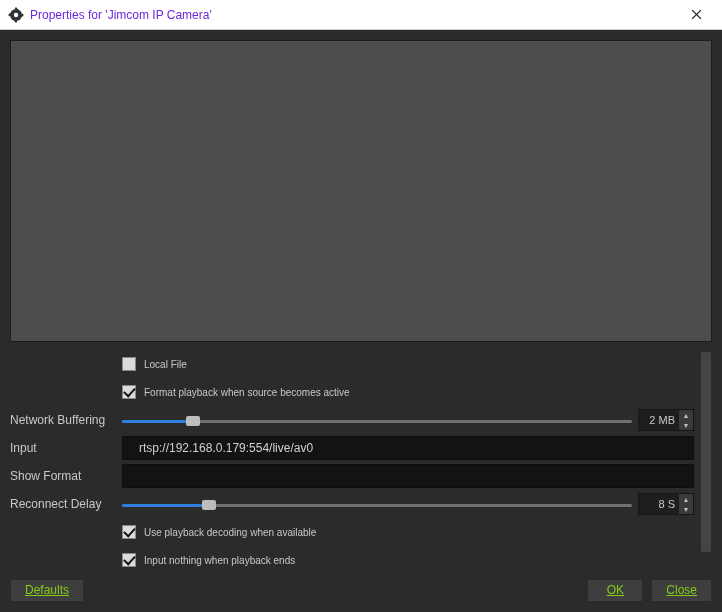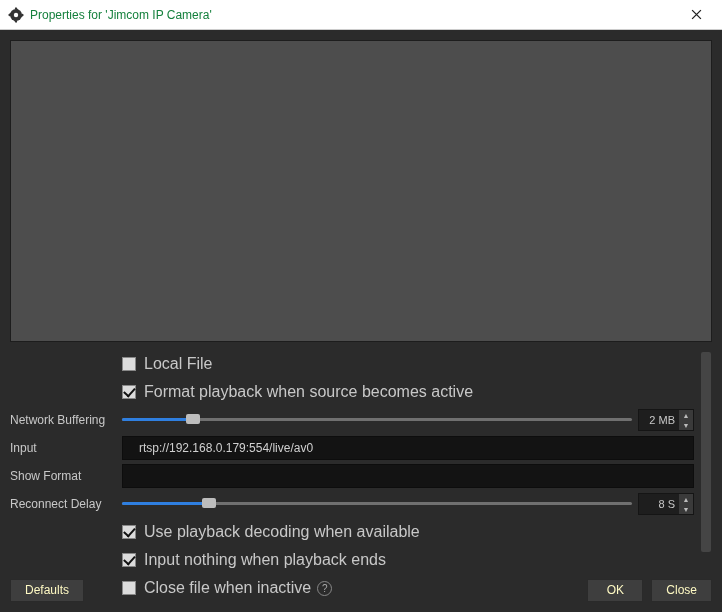--- a/index.html
+++ b/index.html
@@ -1,55 +1,55 @@
 <!DOCTYPE html>
 <html><head>
 <meta charset="utf-8">
 <style>
   * { box-sizing: border-box; margin: 0; padding: 0; }
   body { width: 722px; height: 612px; font-family: Arial, sans-serif; font-size: 12px; background: #2b2b2b; overflow: hidden; }
   .titlebar { height: 30px; background: #ffffff; display: flex; align-items: center; padding: 0 6px 0 8px; border-bottom: 1px solid #ccc; }
   .titlebar .app-icon { width: 16px; height: 16px; margin-right: 6px; display: flex; align-items: center; justify-content: center; }
-  .titlebar .title { color: #15803d; font-size: 12px; flex: 1; }
+  .titlebar .title { color: #6d28d9; font-size: 12px; flex: 1; }
   .titlebar .close { width: 40px; height: 30px; display: flex; align-items: center; justify-content: center; color: #222; cursor: pointer; }
   .titlebar .close svg { width: 11px; height: 11px; }
 
   .dlg { background: #2b2b2b; width: 722px; height: 582px; padding: 10px 10px 8px 10px; display: flex; flex-direction: column; }
   .preview { background: #4d4d4d; border: 1px solid #1d1d1d; height: 302px; margin-bottom: 10px; }
 
   .props { flex: 1; position: relative; }
   .props-inner { position: absolute; left: 0; right: 18px; top: 0; bottom: 0; }
   .scrollbar-track { position: absolute; right: 0; top: 0; bottom: 0; width: 12px; background: #2b2b2b; }
   .scrollbar-thumb { position: absolute; top: 0; width: 10px; left: 1px; height: 200px; background: #454545; border-radius: 2px; }
 
   .row { display: flex; align-items: center; min-height: 24px; margin-bottom: 4px; }
   .lbl { width: 112px; text-align: left; padding-right: 8px; color: #c8c8c8; font-size: 12px; }
   .cell { flex: 1; display: flex; align-items: center; }
 
   .chk { width: 14px; height: 14px; border: 1px solid #888; background: #dcdcdc; margin-right: 8px; display: inline-flex; align-items: center; justify-content: center; cursor: pointer; }
   .chk.checked::after { content: ""; width: 9px; height: 5px; border-left: 2px solid #111; border-bottom: 2px solid #111; transform: rotate(-48deg) translate(1px,-1px); }
-  .chk-label { color: #c8c8c8; font-size: 16px; cursor: pointer; }
+  .chk-label { color: #c8c8c8; font-size: 10px; cursor: pointer; }
 
-  .slider-wrap { flex: 1; display: flex; align-items: flex-start; gap: 6px; }
+  .slider-wrap { flex: 1; display: flex; align-items: flex-end; gap: 6px; }
   .slider { flex: 1; height: 20px; position: relative; }
   .slider .track { position: absolute; top: 9px; left: 0; right: 0; height: 3px; background: #707070; border-radius: 2px; }
   .slider .fill { position: absolute; top: 9px; left: 0; height: 3px; background: #2f7fe0; border-radius: 2px; }
   .slider .thumb { position: absolute; top: 5px; width: 14px; height: 10px; background: #bdbdbd; border-radius: 2px; }
 
   .spin { width: 56px; height: 22px; background: #1e1e1e; border: 1px solid #151515; display: flex; align-items: stretch; }
   .spin .val { flex: 1; color: #c8c8c8; font-size: 11px; display: flex; align-items: center; justify-content: flex-end; padding-right: 4px; }
   .spin .arrows { width: 14px; display: flex; flex-direction: column; background: #3a3a3a; }
   .spin .arrows div { flex: 1; display: flex; align-items: center; justify-content: center; color: #bbb; font-size: 7px; cursor: pointer; }
 
   .txtinput { flex: 1; height: 24px; background: #131313; border: 1px solid #0d0d0d; color: #d0d0d0; padding: 0 16px; font-size: 12px; outline: none; }
 
   .help-icon { width: 15px; height: 15px; margin-left: 6px; border: 1px solid #888; border-radius: 50%; display: inline-flex; align-items: center; justify-content: center; color: #aaa; font-size: 10px; cursor: pointer; }
 
   .footer { height: 28px; display: flex; align-items: center; margin-top: 6px; }
-  .btn { height: 23px; background: #3e3e3e; border: 1px solid #2a2a2a; color: #fef9c3; font-size: 12px; padding: 0 14px; cursor: pointer; display: inline-flex; align-items: center; justify-content: center; min-width: 56px; }
+  .btn { height: 23px; background: #3e3e3e; border: 1px solid #2a2a2a; color: #84cc16; font-size: 12px; padding: 0 14px; cursor: pointer; display: inline-flex; align-items: center; justify-content: center; min-width: 56px; text-decoration: underline; }
   .spacer { flex: 1; }
 </style>
 </head>
 <body>
 
 <div class="titlebar">
   <span class="app-icon">
     <svg viewBox="0 0 16 16">
         <circle cx="8" cy="8" r="6" fill="#343434"></circle>
         <circle cx="8" cy="8" r="2.2" fill="#fff"></circle>
@@ -145,28 +145,20 @@
       </div>
 
       <div class="row">
         <div class="lbl"></div>
         <div class="cell">
           <span class="chk checked"></span>
           <span class="chk-label">Input nothing when playback ends</span>
         </div>
       </div>
 
-      <div class="row">
-        <div class="lbl"></div>
-        <div class="cell">
-          <span class="chk"></span>
-          <span class="chk-label">Close file when inactive</span>
-          <span class="help-icon">?</span>
-        </div>
-      </div>
 
     </div>
     <div class="scrollbar-track">
       <div class="scrollbar-thumb"></div>
     </div>
   </div>
 
   <div class="footer">
     <button class="btn">Defaults</button>
     <span class="spacer"></span>

